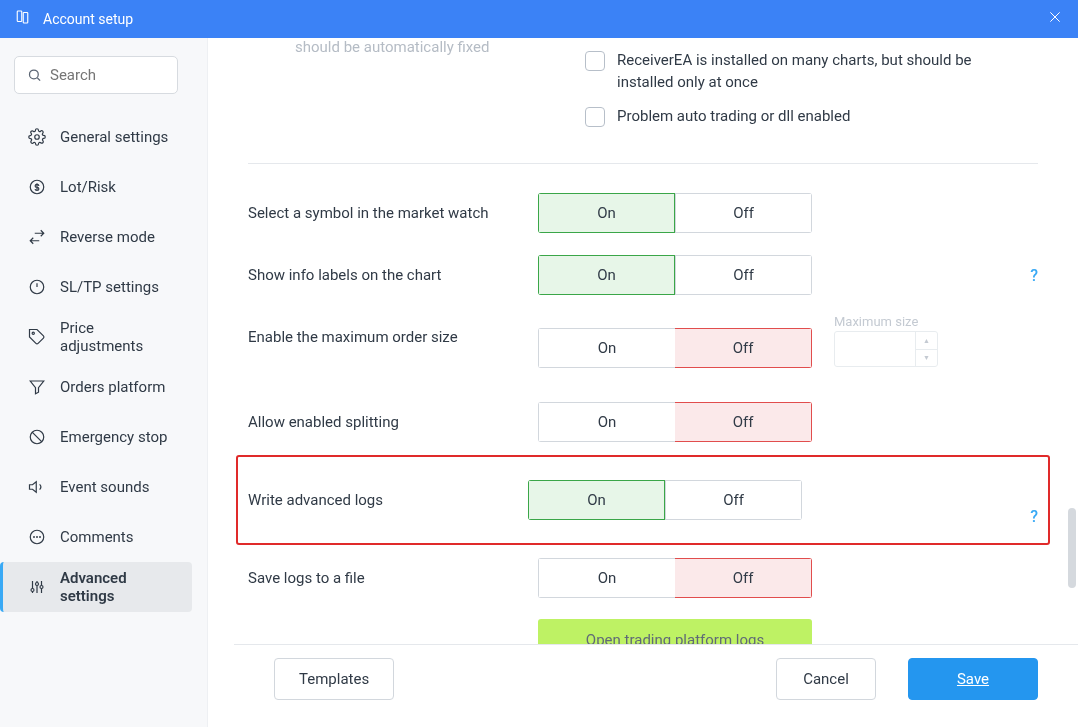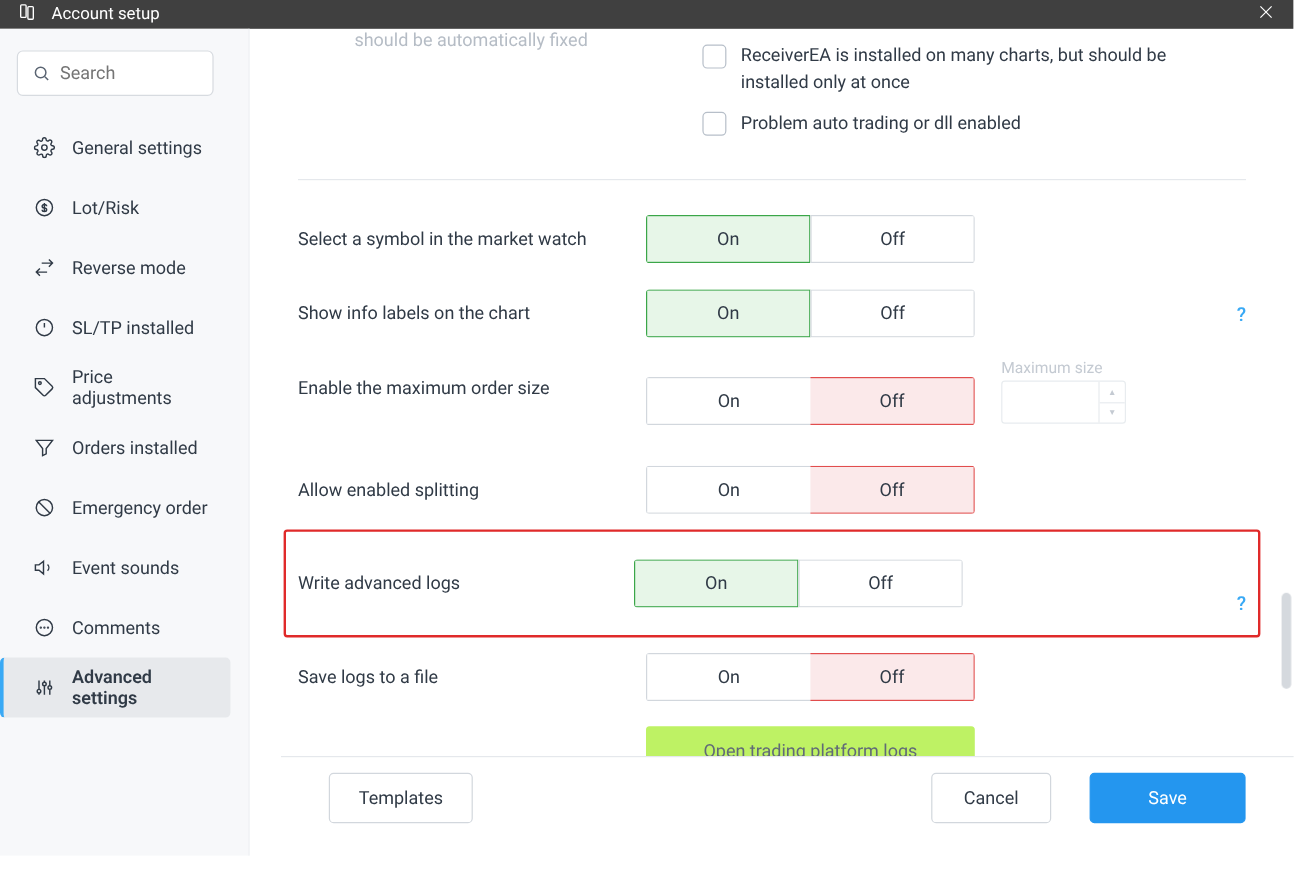--- a/index.html
+++ b/index.html
@@ -9,22 +9,22 @@
       font-family: -apple-system, BlinkMacSystemFont, "Segoe UI", Roboto, Arial, sans-serif;
     }
     body {
       background: #fff;
       width: 1078px;
       height: 727px;
       overflow: hidden;
       position: relative;
     }
     .title-bar {
-      background: #404040;
-      height: 24px;
+      background: #3b82f6;
+      height: 38px;
       display: flex;
       align-items: center;
       padding: 0 15px;
       color: #fff;
       justify-content: space-between;
     }
     .title-left {
       display: flex;
       align-items: center;
       gap: 10px;
@@ -298,20 +298,21 @@
     .btn-outline {
       background: #fff;
       border: 1px solid #d2d7dd;
       color: #303a46;
     }
     .btn-primary {
       background: #2496ef;
       border: 1px solid #2496ef;
       color: #fff;
       min-width: 130px;
+      text-decoration: underline;
     }
     .footer-right {
       margin-left: auto;
       display: flex;
       gap: 32px;
     }
     .top-section {
       display: flex;
     }
     .top-left {
@@ -382,41 +383,41 @@
         <svg viewBox="0 0 24 24">
             <path d="M17 3l4 4-4 4 M21 7H9 M7 21l-4-4 4-4 M3 17h12"></path>
           </svg>
         <span>Reverse mode</span>
       </li>
       <li class="nav-item">
         <svg viewBox="0 0 24 24">
             <circle cx="12" cy="12" r="9"></circle>
             <path d="M12 7v5 M12 16h.01"></path>
           </svg>
-        <span>SL/TP installed</span>
+        <span>SL/TP settings</span>
       </li>
       <li class="nav-item">
         <svg viewBox="0 0 24 24">
             <path d="M20.59 13.41l-7.17 7.17a2 2 0 0 1-2.83 0L2 12V2h10l8.59 8.59a2 2 0 0 1 0 2.82z"></path>
             <circle cx="7" cy="7" r="1.5"></circle>
           </svg>
         <span>Price adjustments</span>
       </li>
       <li class="nav-item">
         <svg viewBox="0 0 24 24">
             <path d="M3 4h18l-7 9v6l-4 2v-8z"></path>
           </svg>
-        <span>Orders installed</span>
+        <span>Orders platform</span>
       </li>
       <li class="nav-item">
         <svg viewBox="0 0 24 24">
             <circle cx="12" cy="12" r="9"></circle>
             <path d="M5.5 5.5l13 13"></path>
           </svg>
-        <span>Emergency order</span>
+        <span>Emergency stop</span>
       </li>
       <li class="nav-item">
         <svg viewBox="0 0 24 24">
             <path d="M11 5L6 9H2v6h4l5 4V5z M15.5 8.5a5 5 0 0 1 0 7"></path>
           </svg>
         <span>Event sounds</span>
       </li>
       <li class="nav-item">
         <svg viewBox="0 0 24 24">
             <circle cx="12" cy="12" r="9"></circle>

